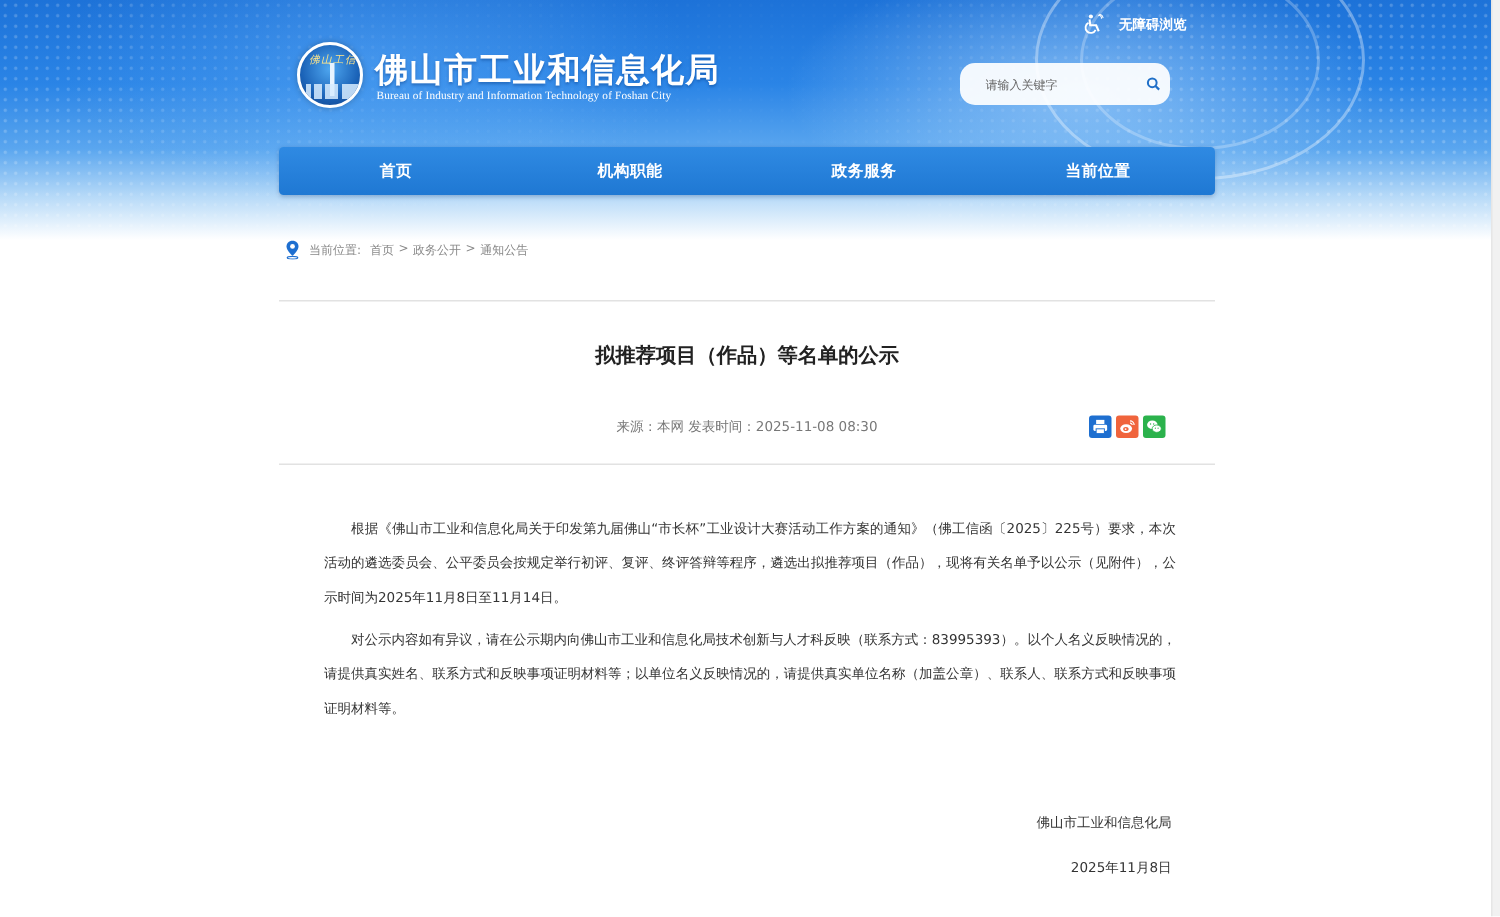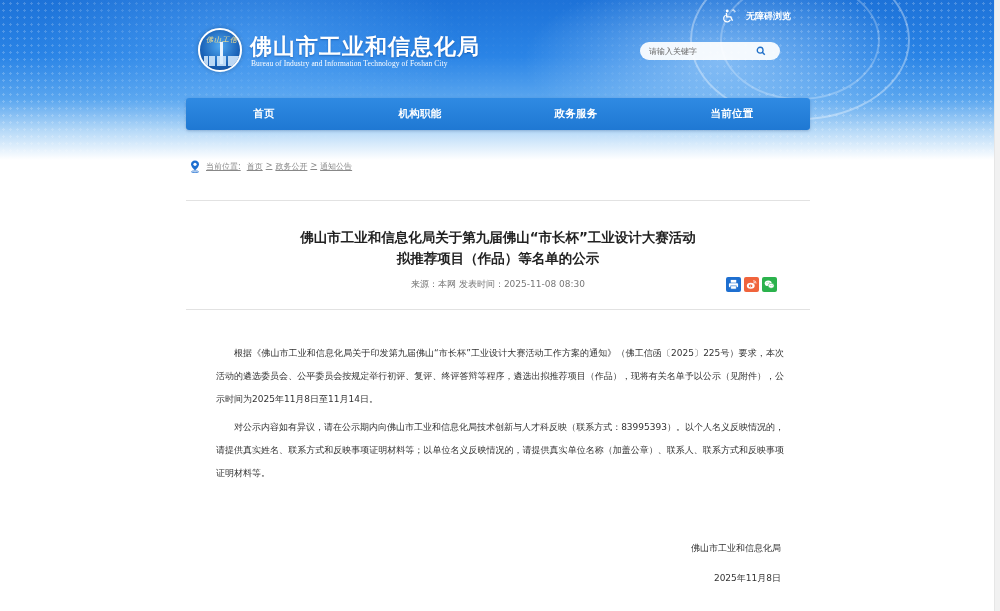--- a/index.html
+++ b/index.html
@@ -42,22 +42,22 @@
     position: absolute; left: 251px; top: 59px; font-size: 7.5px; color: #ffffff; letter-spacing: 0.1px;
     font-family: Liberation Serif, serif;
     text-align: center;
   }
   .access {
     position: absolute; left: 722px; top: 9px; display: flex; align-items: center; gap: 10px;
     color: #ffffff; font-size: 9px; cursor: pointer; font-weight: bold;
   }
   .access svg { width: 14px; height: 14px; }
   .search {
-    position: absolute; left: 640px; top: 42px; width: 140px; height: 18px; border-radius: 10px;
-    background: rgba(255,255,255,0.92); display: flex; align-items: center;
+    position: absolute; left: 640px; top: 42px; width: 140px; height: 28px; border-radius: 10px;
+    background: rgba(255,255,255,0.92); display: flex; align-items: center; justify-content: flex-end;
   }
   .search input {
     border: none; outline: none; background: transparent; font-size: 8px; color: #555;
     padding-left: 9px; width: 110px; font-family: "DejaVu Sans", sans-serif;
   }
   .search input::placeholder { color: #666; }
   .search .btn { width: 22px; height: 19px; display: flex; align-items: center; justify-content: center; cursor: pointer; }
   .search .btn svg { width: 10px; height: 10px; }
 
   .nav {
@@ -65,21 +65,21 @@
     background: linear-gradient(180deg, #2f8ae3 0%, #1f78d3 100%);
     border-radius: 3px; display: flex; box-shadow: 0 1px 3px rgba(0,40,100,0.25);
   }
   .nav .item {
     flex: 1; display: flex; align-items: center; justify-content: center;
     color: #ffffff; font-size: 10.5px; font-weight: bold; cursor: pointer; letter-spacing: 0.3px;
   }
 
   .breadcrumb {
     position: absolute; left: 190px; top: 160px; display: flex; align-items: center; gap: 6px;
-    font-size: 8px; color: #888; text-decoration: underline;
+    font-size: 8px; color: #888;
   }
   .breadcrumb svg { width: 10px; height: 13px; }
   .breadcrumb .crumbs { display: flex; gap: 3px; }
   .breadcrumb .link { cursor: pointer; }
 
   .rule { position: absolute; left: 186px; width: 624px; height: 1px; background: #e2e2e2; }
 
   .article-title {
     position: absolute; left: 186px; top: 227px; width: 624px; text-align: center;
     font-size: 13.5px; font-weight: bold; color: #222; line-height: 21px;
@@ -160,21 +160,20 @@
     <span>&gt;</span>
     <span class="link">政务公开</span>
     <span>&gt;</span>
     <span class="link">通知公告</span>
   </span>
 </div>
 
 <div class="rule" style="top:200px;"></div>
 
 <div class="article-title">
-  <div>佛山市工业和信息化局关于第九届佛山“市长杯”工业设计大赛活动</div>
   <div>拟推荐项目（作品）等名单的公示</div>
 </div>
 
 <div class="meta">来源：本网 发表时间：2025-11-08 08:30</div>
 
 <div class="share">
   <span class="ic" style="background:#1e6fd0;">
     <svg viewBox="0 0 12 12">
       <rect x="3" y="1" width="6" height="3" fill="#fff"></rect>
       <rect x="1" y="4.5" width="10" height="4.5" rx="1" fill="#fff"></rect>

